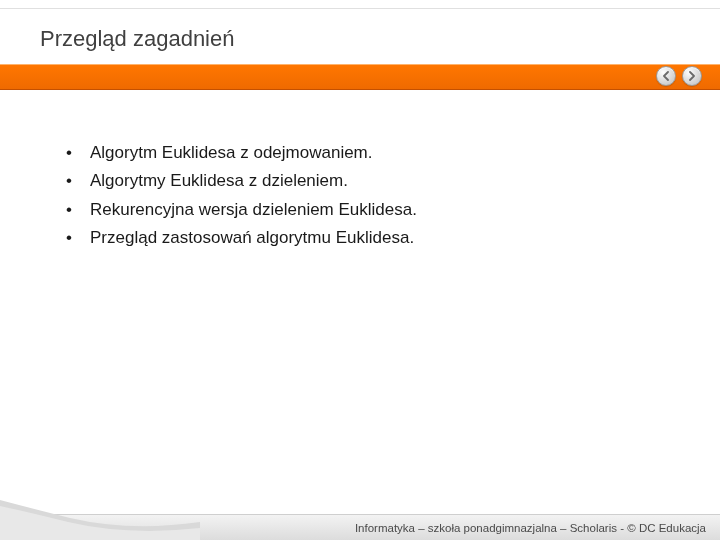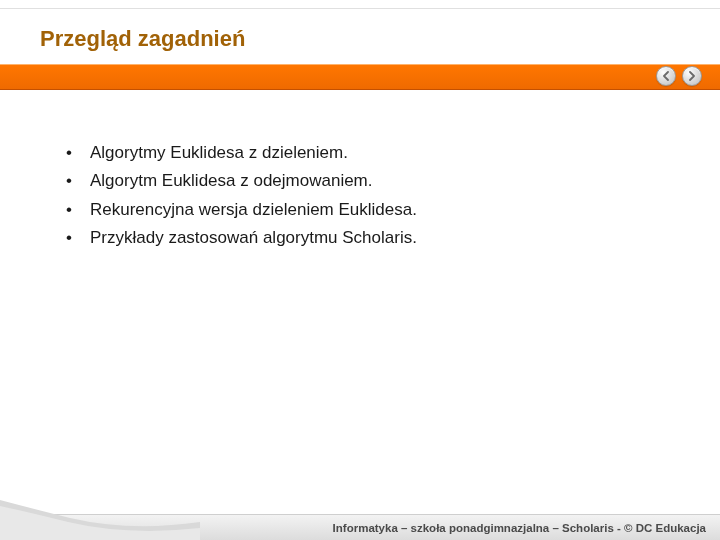--- a/index.html
+++ b/index.html
@@ -26,22 +26,22 @@
     background: #e0e0e0;
   }
   .title-area {
     position: absolute;
     top: 26px;
     left: 40px;
     right: 40px;
   }
   .title {
     font-size: 22px;
-    font-weight: bold;
-    color: #a16207;
+    font-weight: normal;
+    color: #404040;
   }
   .orange-bar {
     position: absolute;
     top: 64px;
     left: 0;
     right: 0;
     height: 26px;
     background: linear-gradient(to bottom, #ff7600 0%, #ef6a00 100%);
     border-top: 1px solid #ffb36b;
     border-bottom: 1px solid #c45000;
@@ -105,21 +105,21 @@
     bottom: 0;
     width: 200px;
     height: 40px;
     pointer-events: none;
   }
   .footer-text {
     position: absolute;
     right: 14px;
     bottom: 6px;
     font-size: 11.5px;
-    font-weight: bold;
+    font-weight: normal;
     color: #4a4a4a;
     white-space: nowrap;
   }
 </style>
 </head>
 <body>
 
 <div class="slide">
 
   <div class="top-hairline"></div>
@@ -138,24 +138,24 @@
     </div>
     <div class="nav-btn" title="next">
       <svg width="8" height="10" viewBox="0 0 8 10">
         <path d="M2 1 L6 5 L2 9" fill="none" stroke="#6a6a6a" stroke-width="1.8" stroke-linecap="round" stroke-linejoin="round"></path>
       </svg>
     </div>
   </div>
 
   <div class="content">
     <ul class="bullet-list">
+      <li>Algorytm Euklidesa z odejmowaniem.</li>
       <li>Algorytmy Euklidesa z dzieleniem.</li>
-      <li>Algorytm Euklidesa z odejmowaniem.</li>
       <li>Rekurencyjna wersja dzieleniem Euklidesa.</li>
-      <li>Przykłady zastosowań algorytmu Scholaris.</li>
+      <li>Przegląd zastosowań algorytmu Euklidesa.</li>
     </ul>
   </div>
 
   <div class="footer-bar"></div>
 
   <svg class="footer-swoosh" viewBox="0 0 200 40" preserveAspectRatio="none">
     <path d="M0,40 L0,0 Q30,8 70,18 Q130,32 200,22 L200,40 Z" fill="#d9d9d9"></path>
     <path d="M0,40 L0,6 Q28,12 68,22 Q128,36 200,28 L200,40 Z" fill="#e8e8e8"></path>
   </svg>
 

